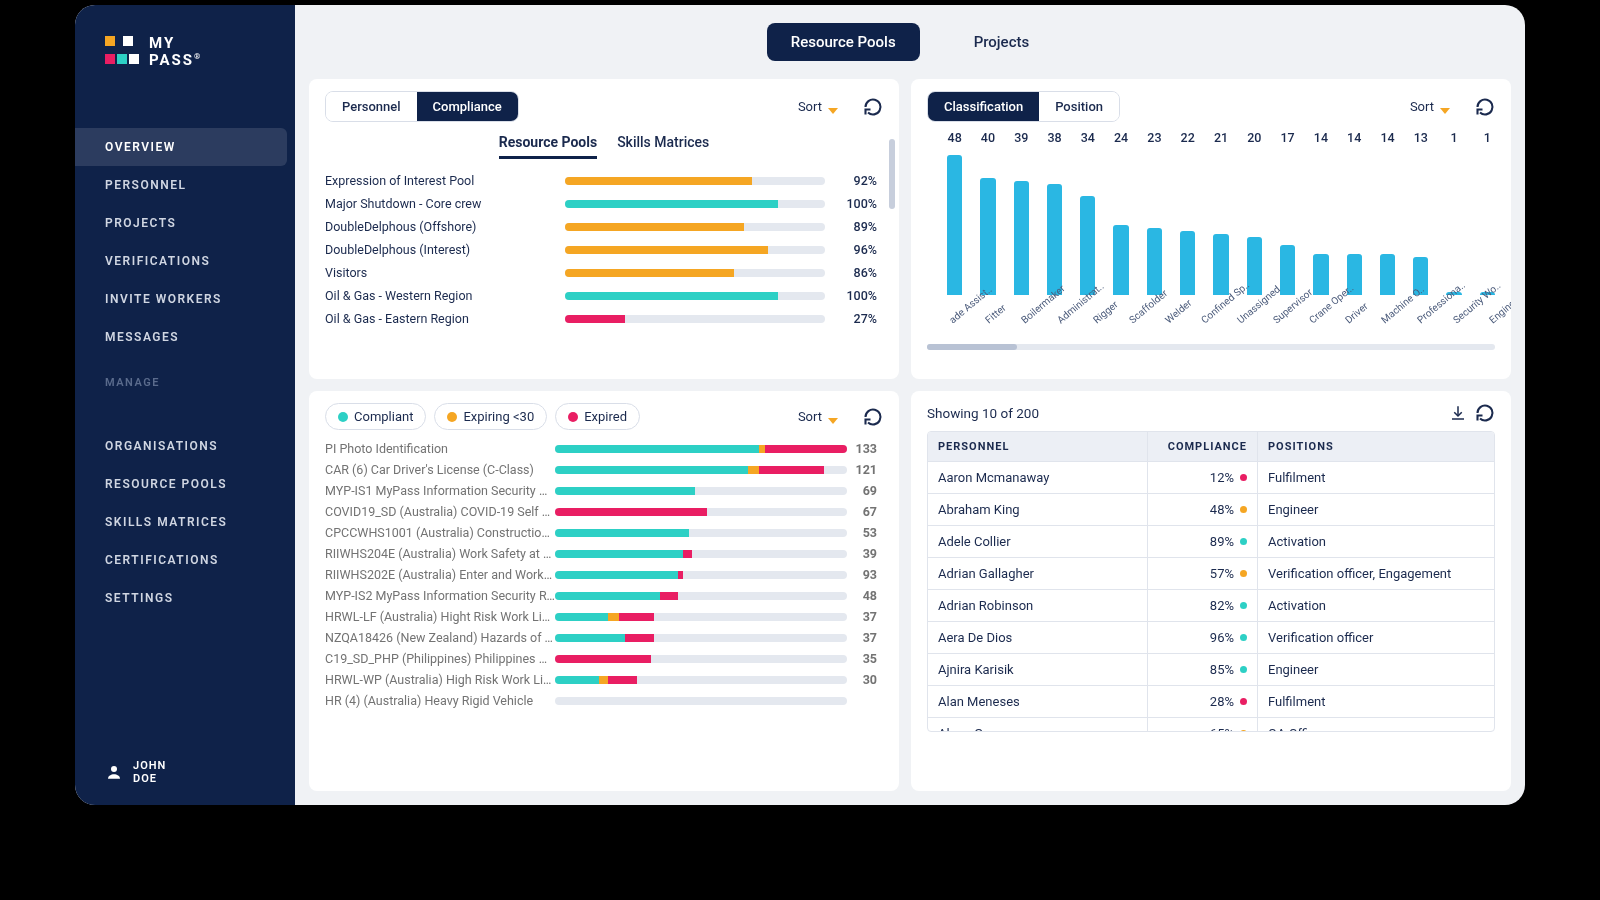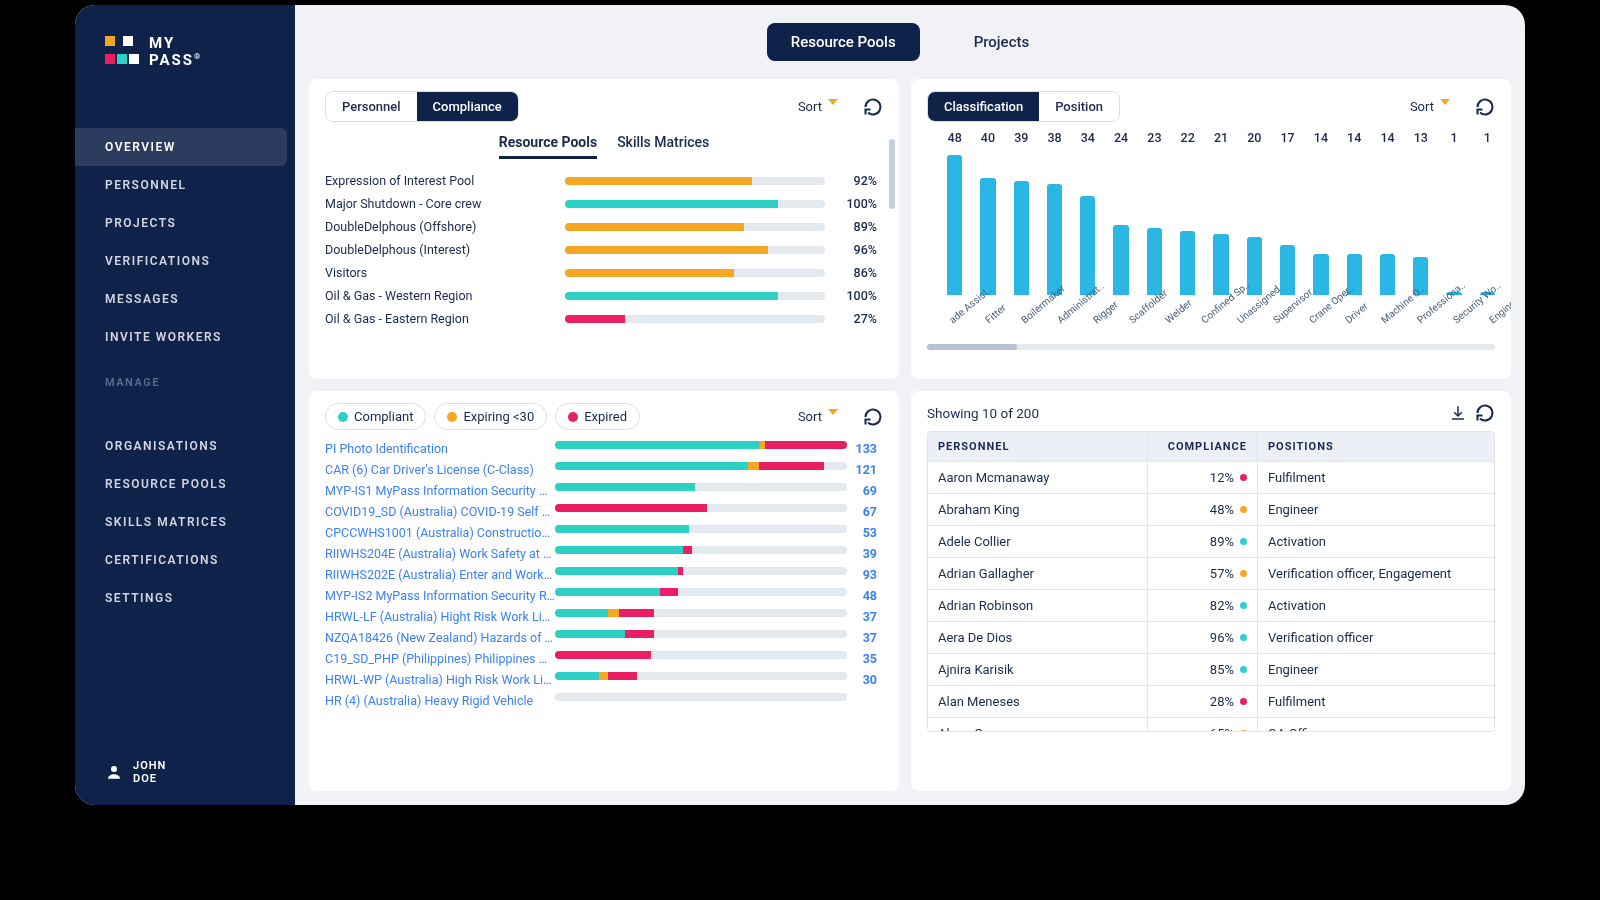--- a/index.html
+++ b/index.html
@@ -26,37 +26,37 @@
 .top-tabs { display:flex; justify-content:center; gap:30px; padding:18px 0;}
 .top-tab { padding:10px 24px; border-radius:8px; font-size:15px; font-weight:500; color:#1b2a4e; cursor:pointer;}
 .top-tab.active { background:#0f2249; color:#fff; }
 .grid { flex:1; display:grid; grid-template-columns: 590px 1fr; grid-template-rows: 300px 1fr; gap:12px; padding:0 14px 14px; overflow:hidden;}
 .panel { background:#fff; border-radius:8px; padding:12px 16px; position:relative; overflow:hidden;}
 .panel-head { display:flex; align-items:center; gap:8px; margin-bottom:8px;}
 .seg { display:flex; border:1px solid #d9dee8; border-radius:8px; overflow:hidden;}
 .seg-btn { padding:7px 16px; font-size:13px; font-weight:500; color:#1b2a4e; background:#fff; cursor:pointer;}
 .seg-btn.active { background:#0f2249; color:#fff;}
 .spacer{flex:1}
-.sort-btn { display:flex; align-items:flex-start; gap:6px; font-size:13px; color:#1b2a4e; cursor:pointer; padding:4px 8px; border:1px solid transparent; border-radius:6px;}
+.sort-btn { display:flex; align-items:flex-end; gap:6px; font-size:13px; color:#1b2a4e; cursor:pointer; padding:4px 8px; border:1px solid transparent; border-radius:6px;}
 .sort-btn .tri{width:0;height:0;border-left:5px solid transparent;border-right:5px solid transparent;border-top:6px solid #f5a623;}
 .refresh{width:20px;height:20px;stroke:#1b2a4e;stroke-width:2.5;fill:none;cursor:pointer;margin-left:8px}
 .sub-tabs{display:flex;gap:20px;justify-content:center;font-size:14px;font-weight:500;color:#1b2a4e;padding:4px 0 10px;border-bottom:none}
 .sub-tab{padding-bottom:6px;cursor:pointer}
 .sub-tab.active{border-bottom:3px solid #0f2249;font-weight:700}
 .pool-list{overflow-y:auto;height:195px;padding-right:6px}
 .pool-row{display:flex;align-items:center;gap:10px;font-size:12.5px;color:#1b2a4e;padding:4px 0}
 .pool-label{width:230px;white-space:nowrap;overflow:hidden;text-overflow:ellipsis}
 .bar-track{flex:1;height:8px;background:#e4e8ef;border-radius:4px;display:flex;overflow:hidden}
 .bar-seg{height:100%}
 .pool-pct{width:42px;text-align:right;font-weight:500}
 .legend{display:flex;gap:8px}
 .legend-pill{display:flex;align-items:center;gap:6px;border:1px solid #d9dee8;border-radius:16px;padding:5px 12px;font-size:13px;color:#1b2a4e}
 .dot{width:10px;height:10px;border-radius:50%}
 .cert-list{overflow-y:auto;height:300px;padding-right:6px;margin-top:8px}
-.cert-row{display:flex;align-items:flex-start;gap:0;font-size:12.5px;color:#3b82f6;padding:3px 0}
+.cert-row{display:flex;align-items:center;gap:0;font-size:12.5px;color:#737373;padding:3px 0}
 .cert-label{width:230px;white-space:nowrap;overflow:hidden;text-overflow:ellipsis}
 .cert-count{width:30px;text-align:right;font-weight:700}
 
 .chart-wrap{position:relative;height:210px;margin-top:6px}
 .chart-nums{display:flex;gap:18px;padding-left:20px;font-size:12.5px;color:#1b2a4e;font-weight:500}
 .chart-nums span{width:18px;text-align:center}
 .chart-bars{display:flex;gap:18px;align-items:flex-end;height:150px;padding:6px 0 0 20px}
 .cbar{width:18px;background:#2ab7e3;border-radius:3px 3px 0 0}
 .chart-labels{display:flex;gap:18px;padding-left:20px;margin-top:4px}
 .clab{width:18px;font-size:10px;color:#4a5a7a;transform:rotate(-40deg);transform-origin:top left;white-space:nowrap;position:relative;top:18px}
@@ -96,22 +96,22 @@
       <div class="logo-text">
         <div>MY</div>
         <div><span>PASS</span><sup>®</sup></div>
       </div>
     </div>
     <div class="nav" id="nav-main">
         <div class="nav-item active">OVERVIEW</div>
         <div class="nav-item">PERSONNEL</div>
         <div class="nav-item">PROJECTS</div>
         <div class="nav-item">VERIFICATIONS</div>
+        <div class="nav-item">INVITE WORKERS</div>
         <div class="nav-item">MESSAGES</div>
-        <div class="nav-item">INVITE WORKERS</div>
       </div>
     <div class="nav-head">MANAGE</div>
     <div class="nav" id="nav-manage">
         <div class="nav-item">ORGANISATIONS</div>
         <div class="nav-item">RESOURCE POOLS</div>
         <div class="nav-item">SKILLS MATRICES</div>
         <div class="nav-item">CERTIFICATIONS</div>
         <div class="nav-item">SETTINGS</div>
       </div>
     <div class="user-row">

